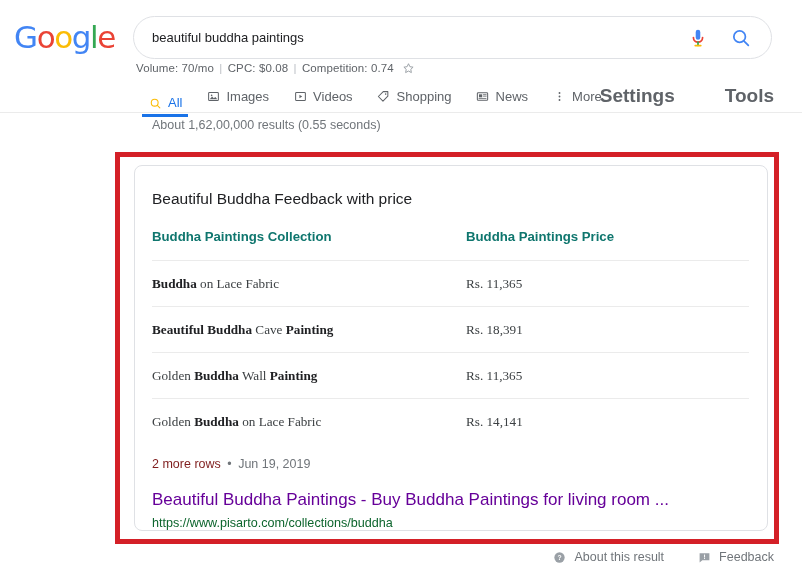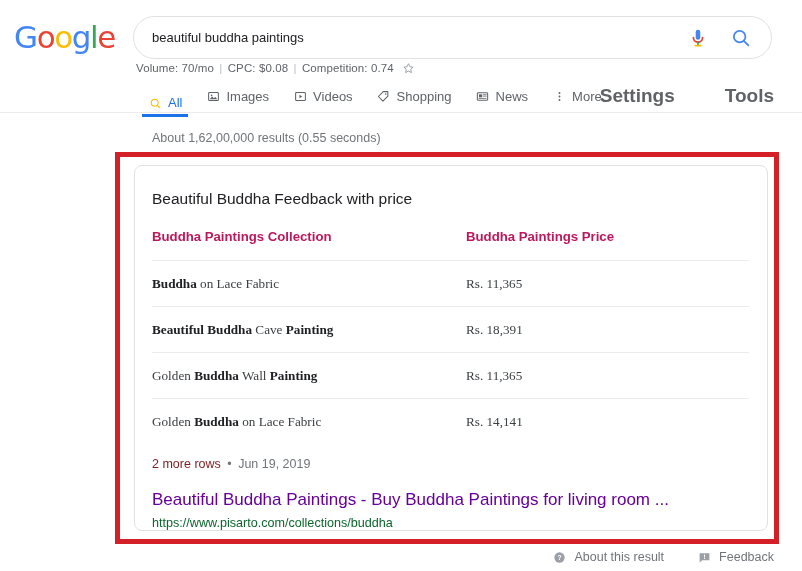--- a/index.html
+++ b/index.html
@@ -159,21 +159,21 @@
     margin-left: 50px;
     cursor: pointer;
     white-space: nowrap;
     font-weight: bold;
   }
 
   
   .result-stats {
     position: absolute;
     left: 152px;
-    top: 131px;
+    top: 118px;
     font-size: 12.5px;
     color: #70757a;
   }
 
   
   .red-box {
     position: absolute;
     left: 115px;
     top: 152px;
     width: 664px;
@@ -211,21 +211,21 @@
   .price-table {
     width: 100%;
     border-collapse: collapse;
     margin-top: 21px;
     table-layout: fixed;
   }
   .price-table th {
     text-align: left;
     font-size: 13.2px;
     font-weight: bold;
-    color: #be185d;
+    color: #0f766e;
     padding: 0 0 16px 0;
     border: 0;
   }
   .price-table td {
     font-size: 13.2px;
     color: #3c4043;
     padding: 15px 0 14px 0;
     border-top: 1px solid #ebebeb;
     vertical-align: middle;
     font-family: Liberation Serif, serif;

